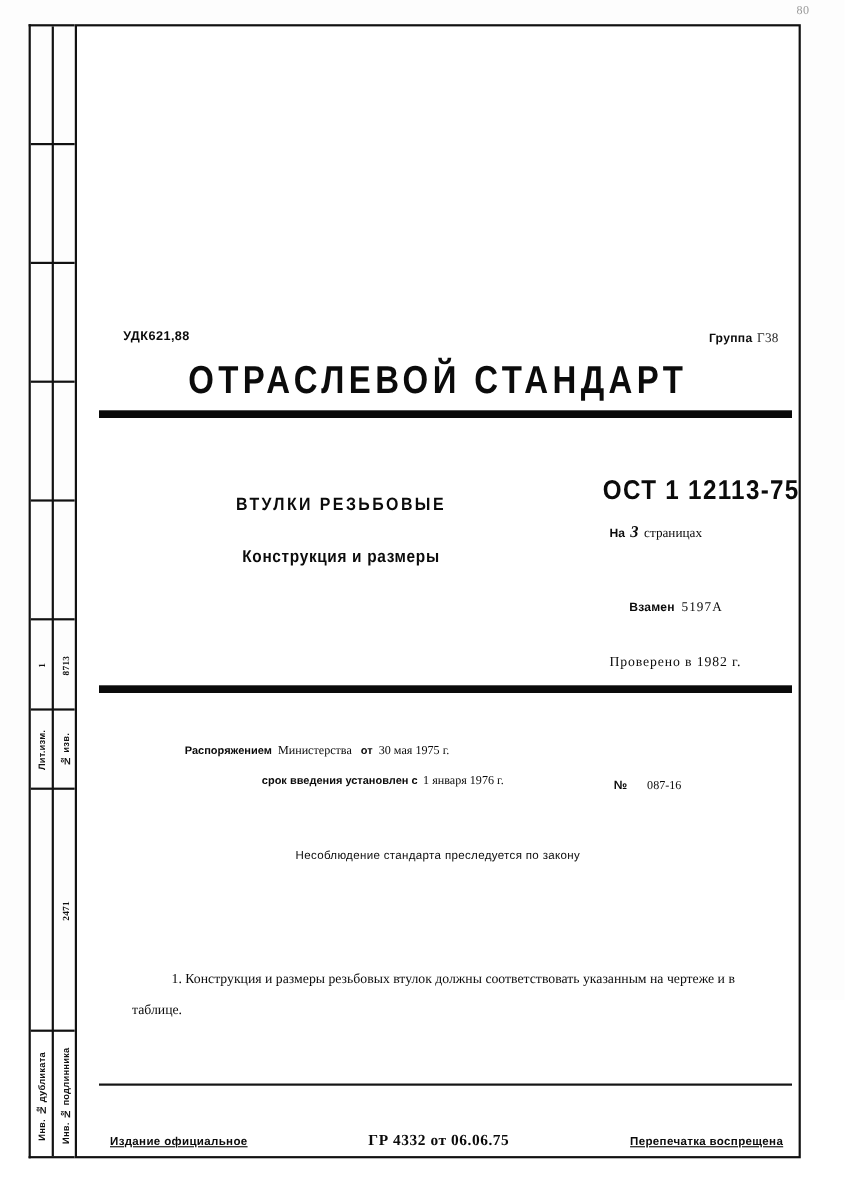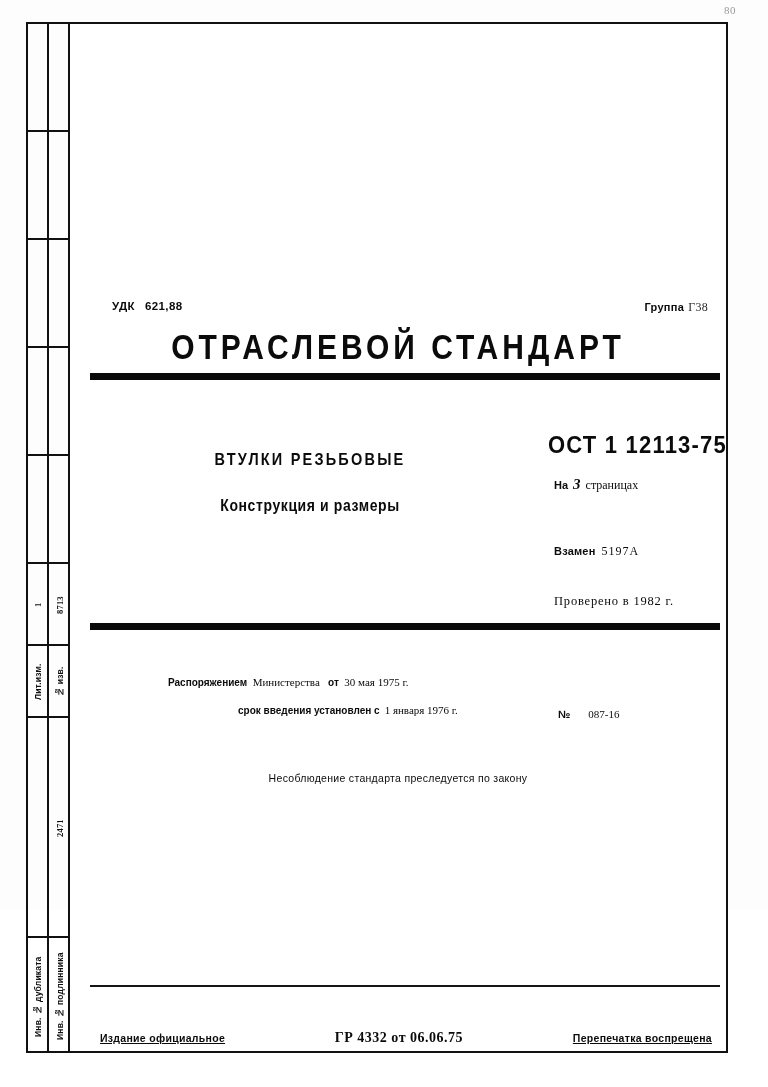--- a/index.html
+++ b/index.html
@@ -110,21 +110,21 @@
 
   
   .udk {
     position: absolute;
     left: 42px;
     top: 276px;
     font-size: 11.5px;
     font-weight: bold;
     letter-spacing: 0.4px;
   }
-  .udk .num { margin-left: 10px; }
+  .udk .num { margin-left: 0; }
 
   .group {
     position: absolute;
     right: 18px;
     top: 276px;
     font-size: 11px;
     font-weight: bold;
     letter-spacing: 0.3px;
     white-space: nowrap;
   }
@@ -216,20 +216,21 @@
     font-family: "Liberation Serif", serif;
     letter-spacing: 1px;
     white-space: nowrap;
   }
   .replaces-line .lbl {
     font-family: "Liberation Sans", sans-serif;
     font-weight: bold;
     font-size: 11px;
     letter-spacing: 0.2px;
     margin-right: 6px;
+    margin-left: 18px;
   }
   .checked-line {
     position: absolute;
     left: 484px;
     top: 570px;
     font-size: 12.5px;
     font-family: "Liberation Serif", serif;
     letter-spacing: 0.8px;
     white-space: nowrap;
   }
@@ -412,20 +413,21 @@
       <span class="b">№</span><span>087-16</span>
     </div>
 
     <div class="decree-2">
       <span class="b">срок введения установлен с</span><span>1 января 1976 г.</span>
     </div>
 
     <div class="warning">Несоблюдение стандарта преследуется по закону</div>
 
 
+    <div class="clause">1. Конструкция и размеры резьбовых втулок должны соответствовать указанным на чертеже и в таблице.</div>
 
     <div class="rule-thin" style="top:961px;"></div>
 
     <div class="footer">
       <div class="f-left">Издание официальное</div>
       <div class="f-center">ГР 4332 от 06.06.75</div>
       <div class="f-right">Перепечатка воспрещена</div>
     </div>
 
   </div>

